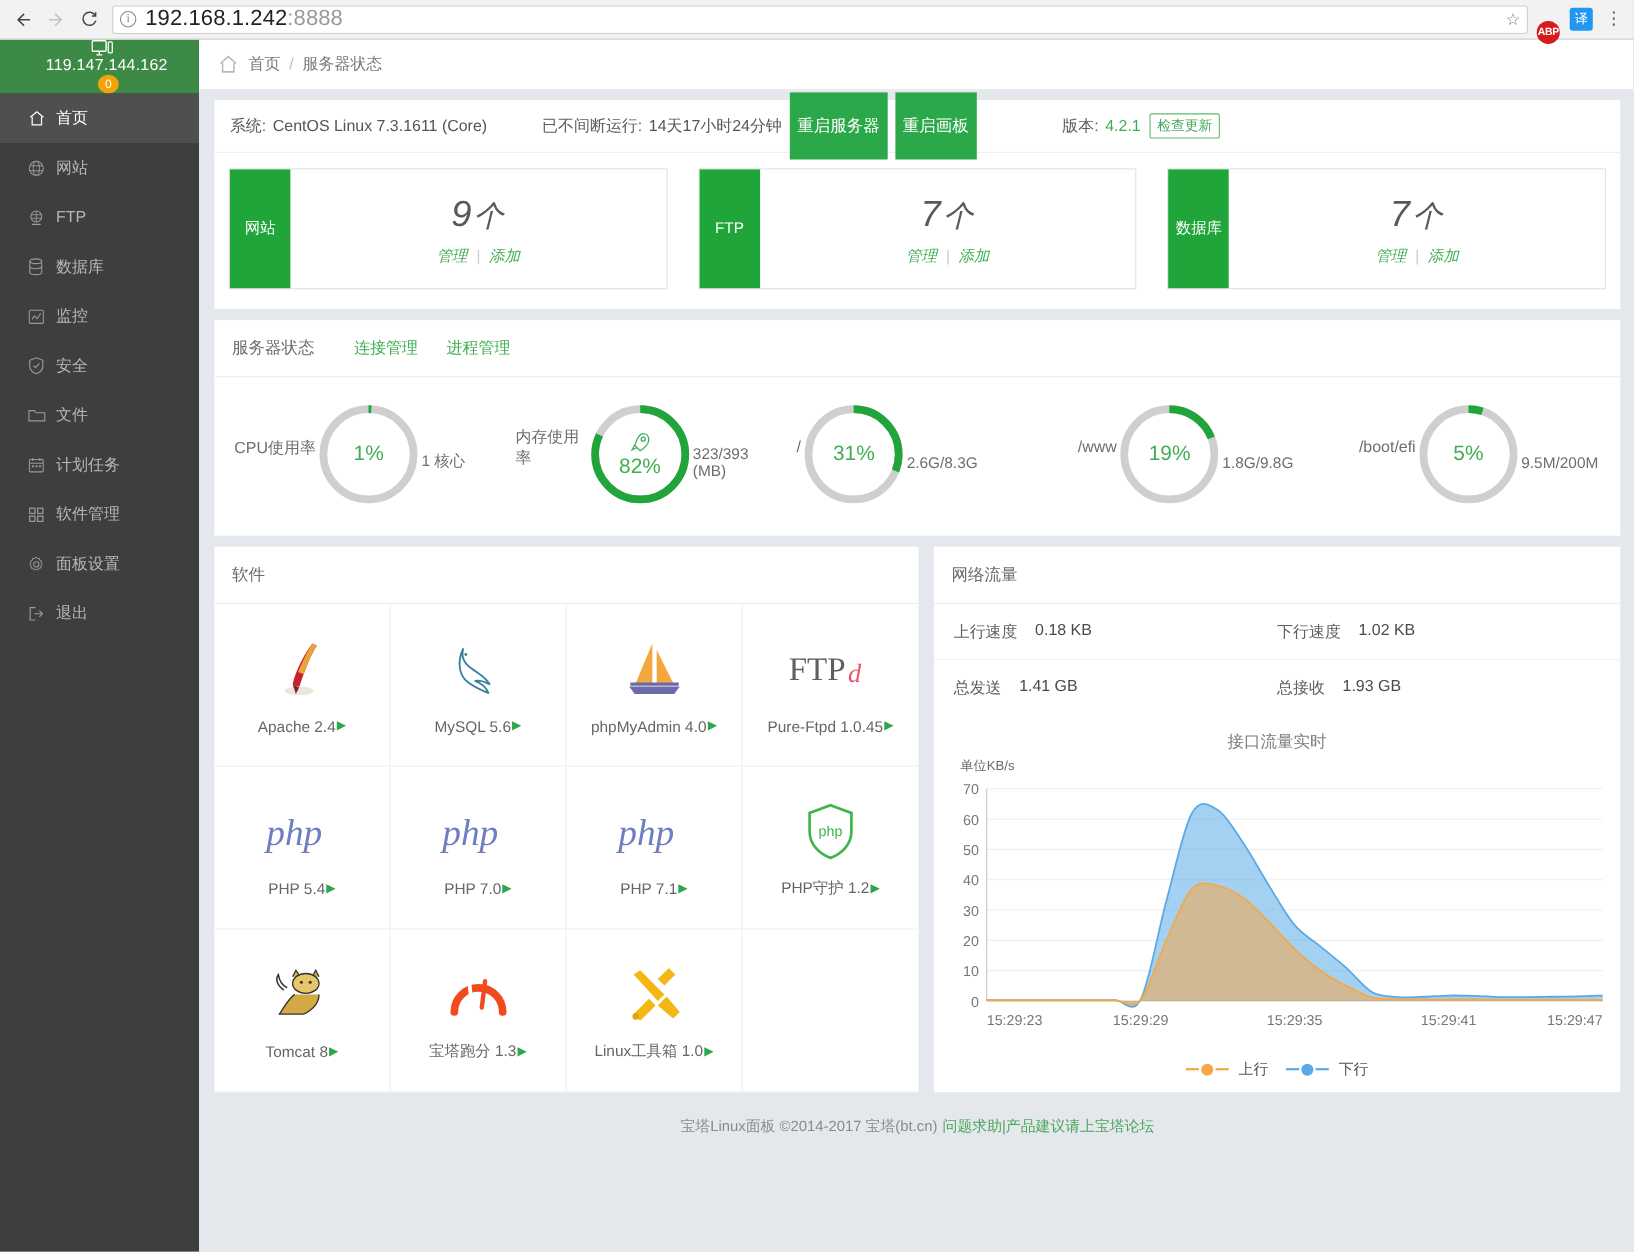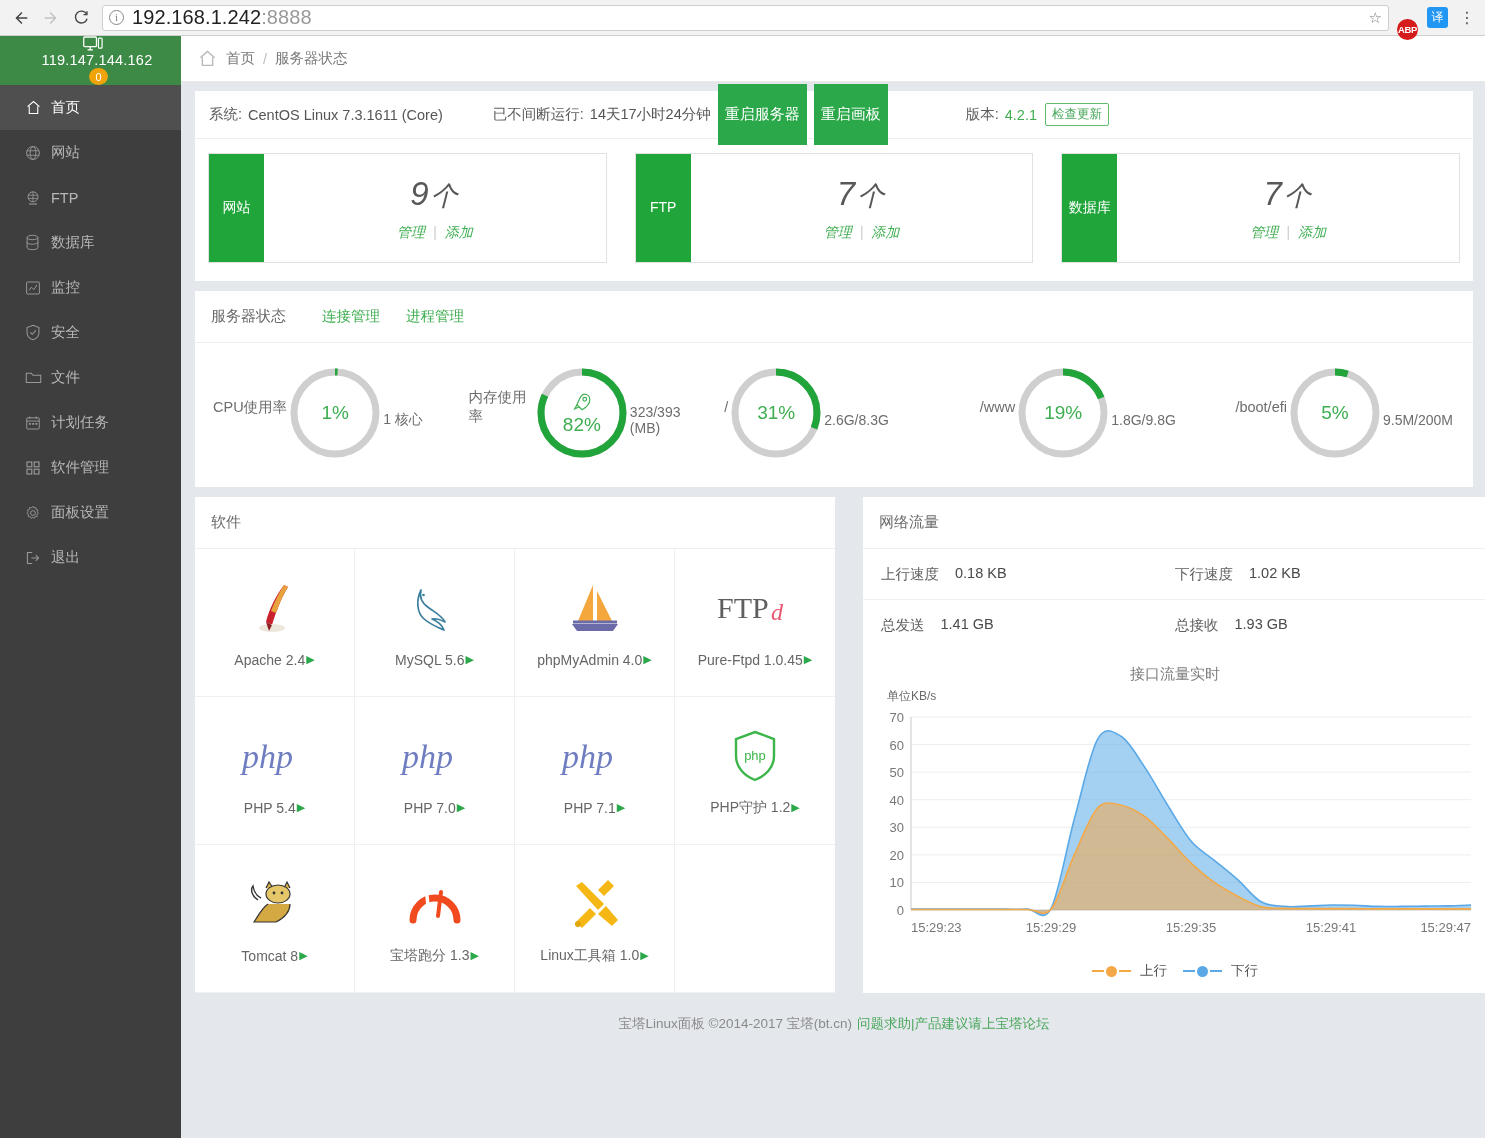--- a/index.html
+++ b/index.html
@@ -179,21 +179,21 @@
   .g-ring svg { display: block; }
   .g-val {
     position: absolute; inset: 0;
     display: flex; align-items: center; justify-content: center;
     font-size: 19px; color: #3fae52;
   }
   .g-val.with-icon { flex-direction: column; gap: 1px; }
   .g-sub { margin-top: 13px; font-size: 14px; color: #6d6d6d; }
 
   
-  .bottom { display: flex; gap: 28px; }
+  .bottom { display: flex; gap: 14px; }
   .col-soft { width: 640px; flex: 0 0 640px; }
   .col-net  { flex: 1; }
 
   .soft-grid { display: flex; flex-wrap: wrap; }
   .soft-cell {
     width: 25%; height: 148px;
     border-right: 1px solid #eef0f2;
     border-bottom: 1px solid #eef0f2;
     display: flex; flex-direction: column;
     align-items: center; justify-content: center;

